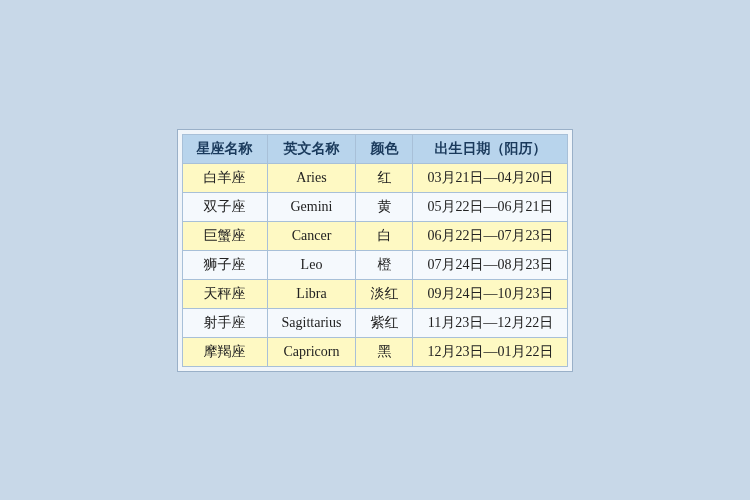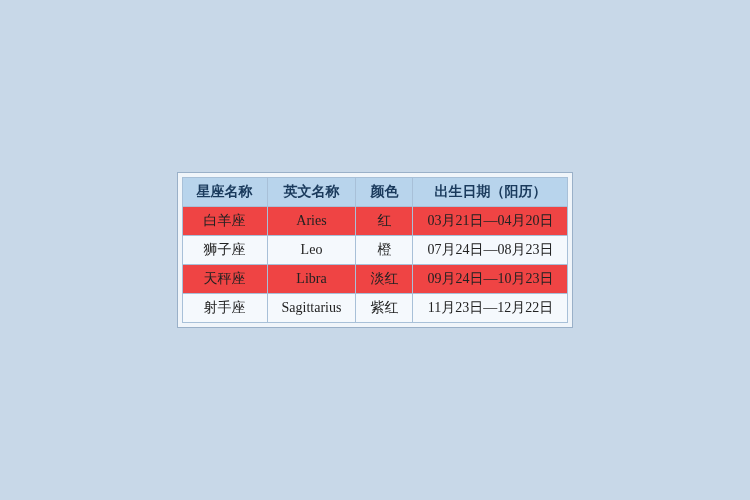--- a/index.html
+++ b/index.html
@@ -29,21 +29,21 @@
       white-space: nowrap;
       font-size: 14px;
       color: #222;
     }
     thead tr th {
       background-color: #b8d4ec;
       font-weight: bold;
       color: #1a3a5c;
     }
     tbody tr td {
-      background-color: #ef4444;
+      background-color: #fef9c3;
     }
     tbody tr:nth-child(even) td {
       background-color: #f5f9fd;
     }
   </style>
 </head>
 <body>
 
 <div class="table-wrapper">
   <table>
@@ -58,32 +58,50 @@
     </thead>
     <tbody>
 
     <tr>
           <td>白羊座</td>
           <td>Aries</td>
           <td>红</td>
           <td>03月21日—04月20日</td>
         </tr>
         <tr>
+          <td>双子座</td>
+          <td>Gemini</td>
+          <td>黄</td>
+          <td>05月22日—06月21日</td>
+        </tr>
+        <tr>
+          <td>巨蟹座</td>
+          <td>Cancer</td>
+          <td>白</td>
+          <td>06月22日—07月23日</td>
+        </tr>
+        <tr>
           <td>狮子座</td>
           <td>Leo</td>
           <td>橙</td>
           <td>07月24日—08月23日</td>
         </tr>
         <tr>
           <td>天秤座</td>
           <td>Libra</td>
           <td>淡红</td>
           <td>09月24日—10月23日</td>
         </tr>
         <tr>
           <td>射手座</td>
           <td>Sagittarius</td>
           <td>紫红</td>
           <td>11月23日—12月22日</td>
         </tr>
+        <tr>
+          <td>摩羯座</td>
+          <td>Capricorn</td>
+          <td>黑</td>
+          <td>12月23日—01月22日</td>
+        </tr>
       </tbody>
   </table>
 </div>
 
 </body></html>

